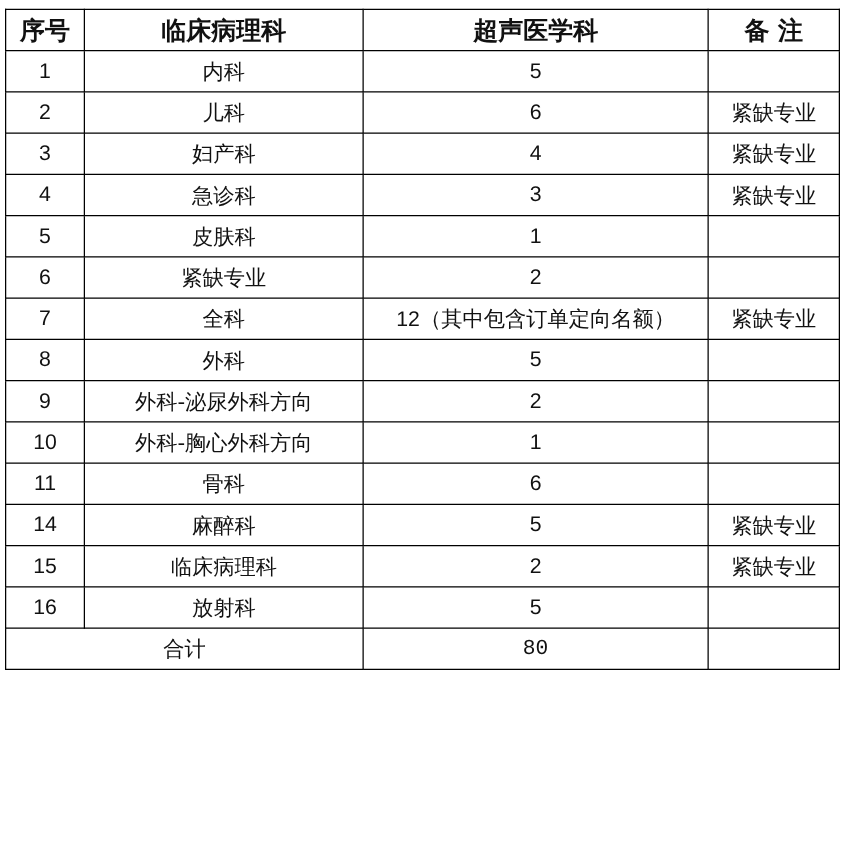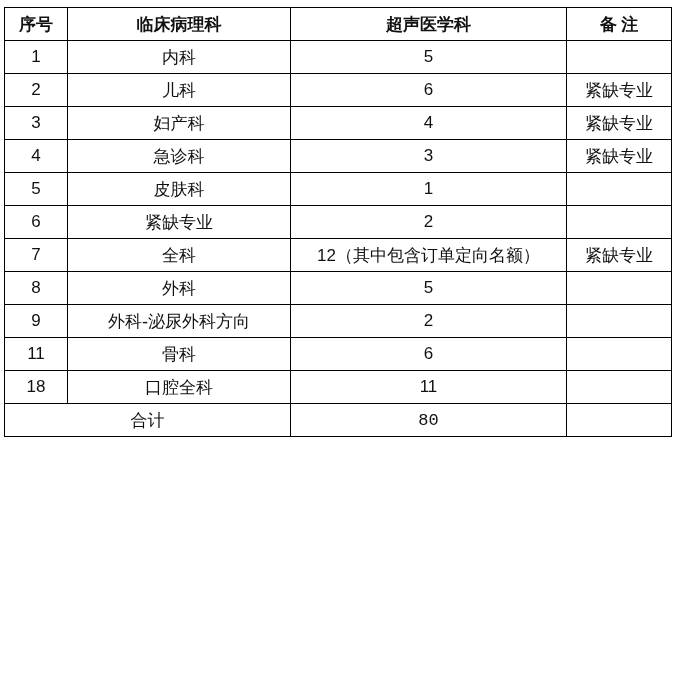--- a/index.html
+++ b/index.html
@@ -11,21 +11,21 @@
     font-family: "DejaVu Sans", "Liberation Sans", sans-serif;
     color: #111;
   }
   table.quota td, table.quota th {
     border: 1.5px solid #000;
     height: 32px; padding: 0;
     text-align: center; vertical-align: middle;
     font-size: 17px; font-weight: normal; white-space: nowrap;
     overflow: hidden;
   }
-  table.quota th { font-weight: bold; font-size: 17px; font-family: Liberation Serif, serif; }
+  table.quota th { font-weight: bold; font-size: 20px; }
   col.c1 { width: 63px; }
   col.c2 { width: 223px; }
   col.c3 { width: 276px; }
   col.c4 { width: 105px; }
   td.num { font-family: "Liberation Sans", sans-serif; font-size: 18px; }
   td.total-val { font-weight: bold; font-family: Liberation Mono, monospace; font-size: 18px; }
   td.note { font-size: 17px; }
 </style>
 </head>
 <body>
@@ -94,29 +94,47 @@
         <td class="num">5</td>
         <td class="note"></td>
       </tr>
       <tr>
         <td class="num">9</td>
         <td>外科-泌尿外科方向</td>
         <td class="num">2</td>
         <td class="note"></td>
       </tr>
       <tr>
+        <td class="num">10</td>
+        <td>外科-胸心外科方向</td>
+        <td class="num">1</td>
+        <td class="note"></td>
+      </tr>
+      <tr>
         <td class="num">11</td>
         <td>骨科</td>
         <td class="num">6</td>
         <td class="note"></td>
       </tr>
       <tr>
-        <td class="num">18</td>
-        <td>口腔全科</td>
-        <td class="num">11</td>
+        <td class="num">14</td>
+        <td>麻醉科</td>
+        <td class="num">5</td>
+        <td class="note">紧缺专业</td>
+      </tr>
+      <tr>
+        <td class="num">15</td>
+        <td>临床病理科</td>
+        <td class="num">2</td>
+        <td class="note">紧缺专业</td>
+      </tr>
+      <tr>
+        <td class="num">16</td>
+        <td>放射科</td>
+        <td class="num">5</td>
         <td class="note"></td>
       </tr>
     </tbody>
   <tfoot>
     <tr>
       <td colspan="2">合计</td>
       <td class="total-val">80</td>
       <td class="note"></td>
     </tr>
   </tfoot>

